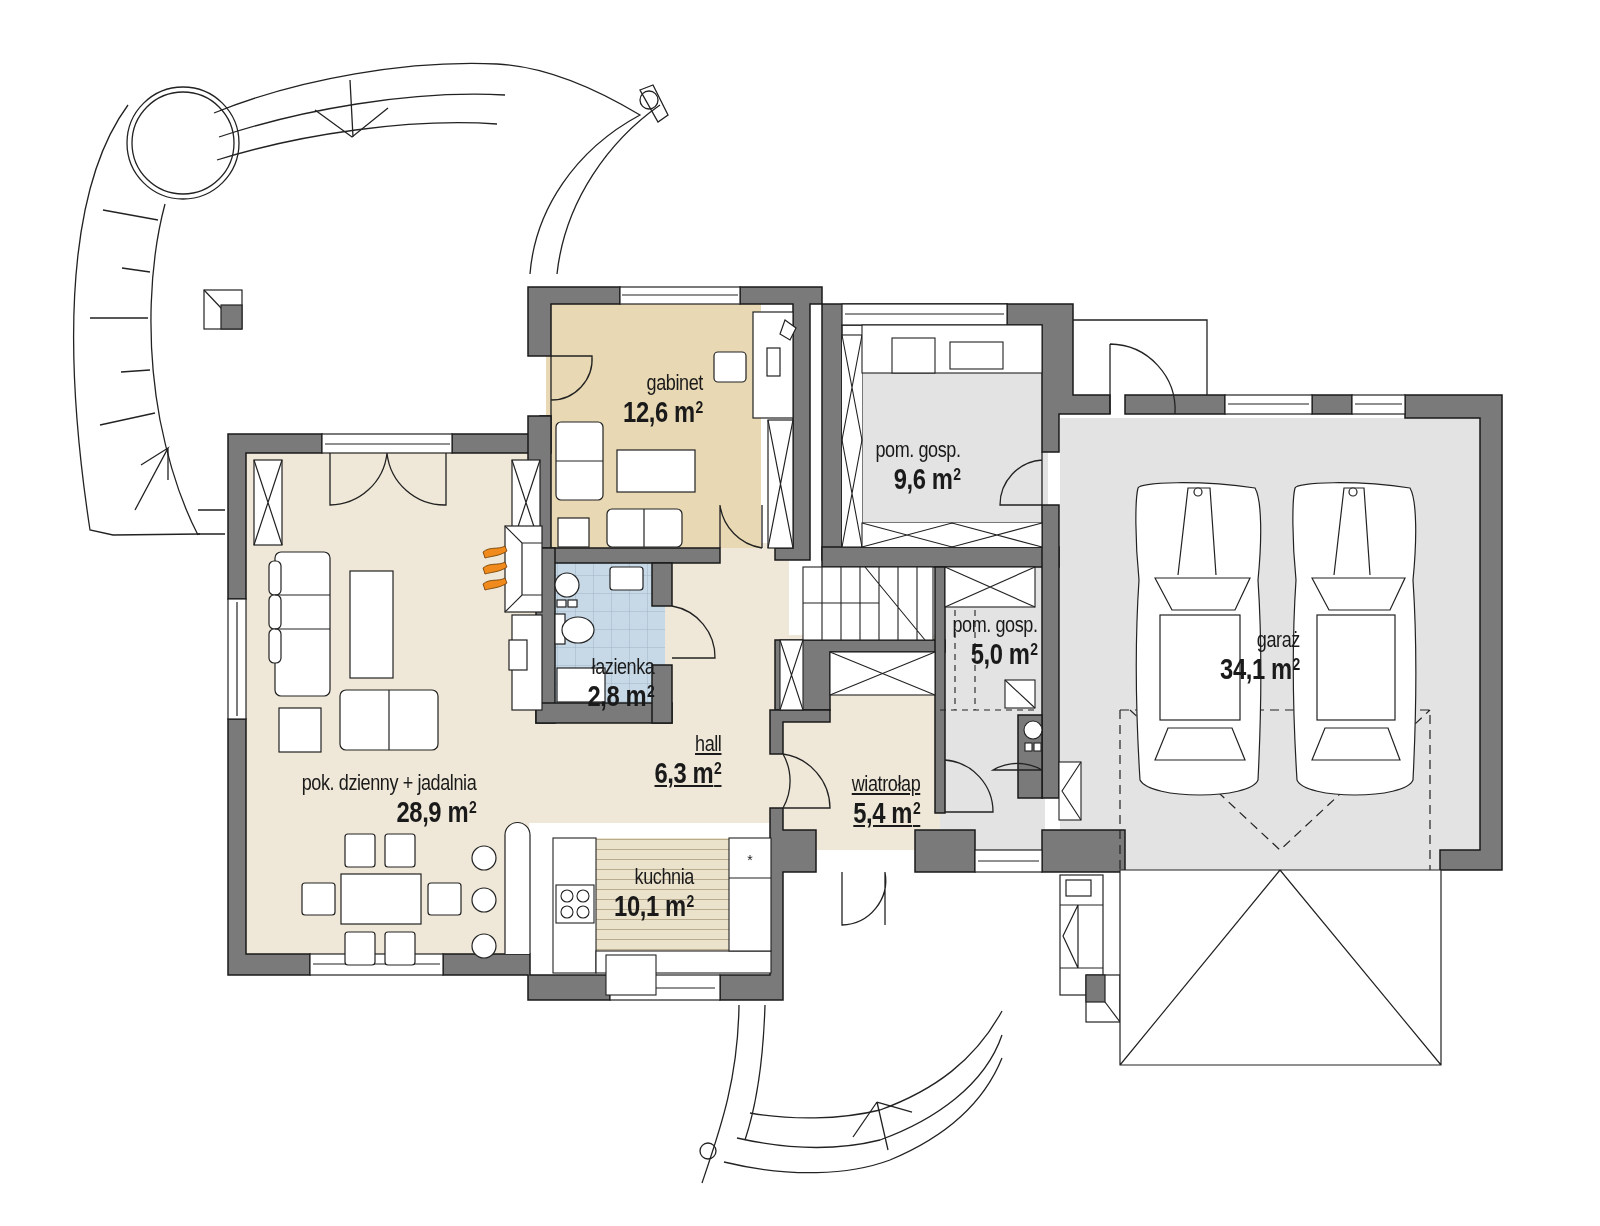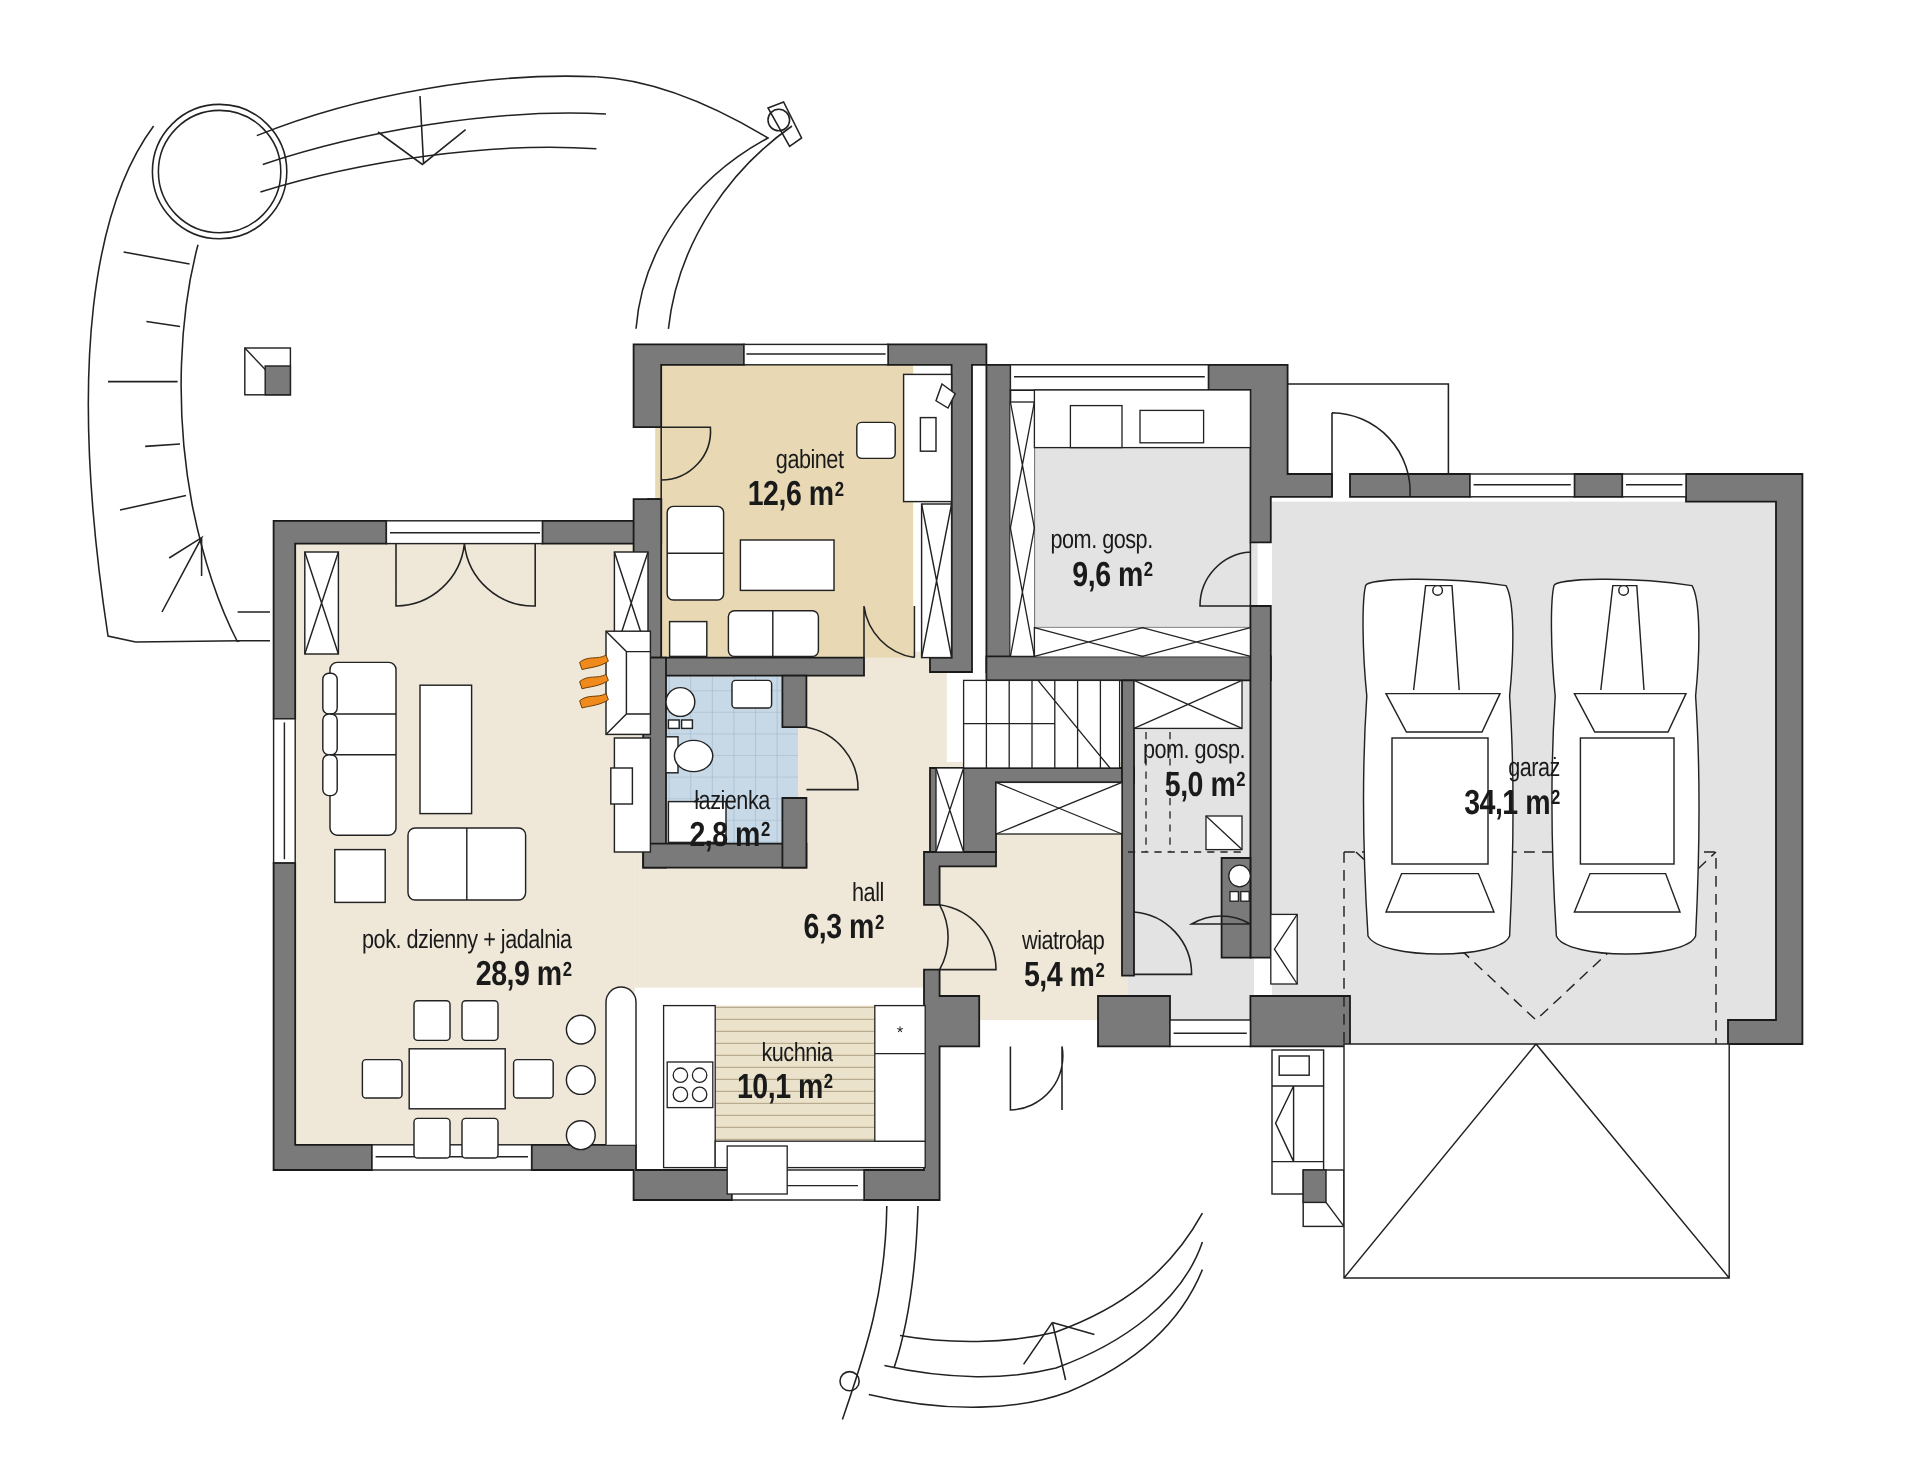--- a/index.html
+++ b/index.html
@@ -312,40 +312,40 @@
 </svg>
 
 <div class="lbl" style="left:663px;top:370px;">
   <span class="name">gabinet</span>
   <span class="area"><span>12,6 m</span><sup>2</sup></span>
 </div>
 <div class="lbl" style="left:389px;top:770px;">
   <span class="name">pok. dzienny + jadalnia</span>
   <span class="area"><span>28,9 m</span><sup>2</sup></span>
 </div>
-<div class="lbl" style="left:608px;top:654px;">
+<div class="lbl" style="left:621px;top:654px;">
   <span class="name">łazienka</span>
   <span class="area"><span>2,8 m</span><sup>2</sup></span>
 </div>
-<div class="lbl" style="left:703px;top:731px;">
+<div class="lbl" style="left:688px;top:731px;text-decoration:underline;">
   <span class="name">hall</span>
   <span class="area"><span>6,3 m</span><sup>2</sup></span>
 </div>
 <div class="lbl" style="left:654px;top:864px;">
   <span class="name">kuchnia</span>
   <span class="area"><span>10,1 m</span><sup>2</sup></span>
 </div>
 <div class="lbl" style="left:918px;top:437px;">
   <span class="name">pom. gosp.</span>
   <span class="area"><span>9,6 m</span><sup>2</sup></span>
 </div>
 <div class="lbl" style="left:995px;top:612px;">
   <span class="name">pom. gosp.</span>
   <span class="area"><span>5,0 m</span><sup>2</sup></span>
 </div>
-<div class="lbl" style="left:886px;top:771px;">
+<div class="lbl" style="left:886px;top:771px;text-decoration:underline;">
   <span class="name">wiatrołap</span>
   <span class="area"><span>5,4 m</span><sup>2</sup></span>
 </div>
 <div class="lbl" style="left:1260px;top:627px;">
   <span class="name">garaż</span>
   <span class="area"><span>34,1 m</span><sup>2</sup></span>
 </div>
 
 </body></html>

